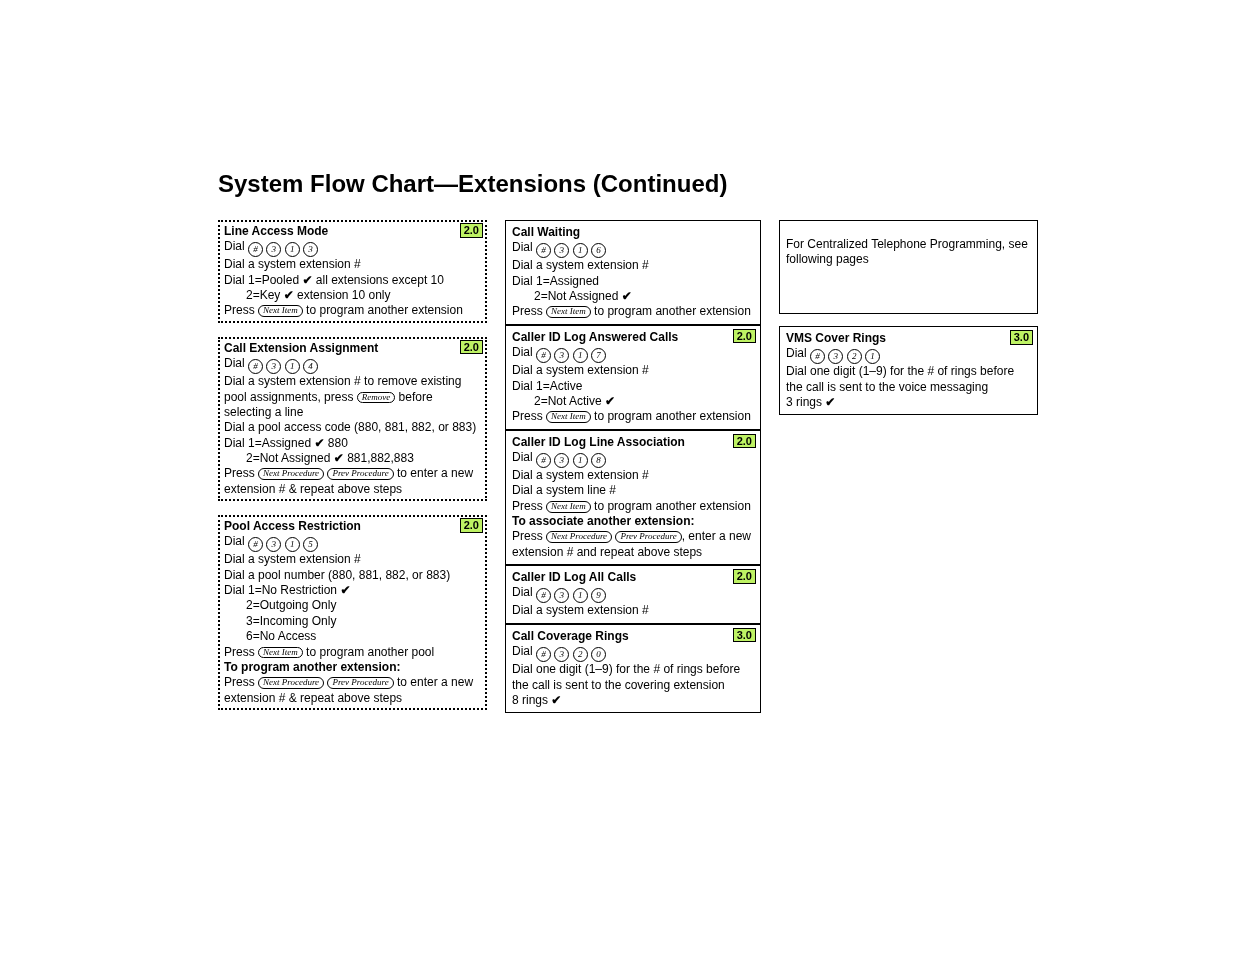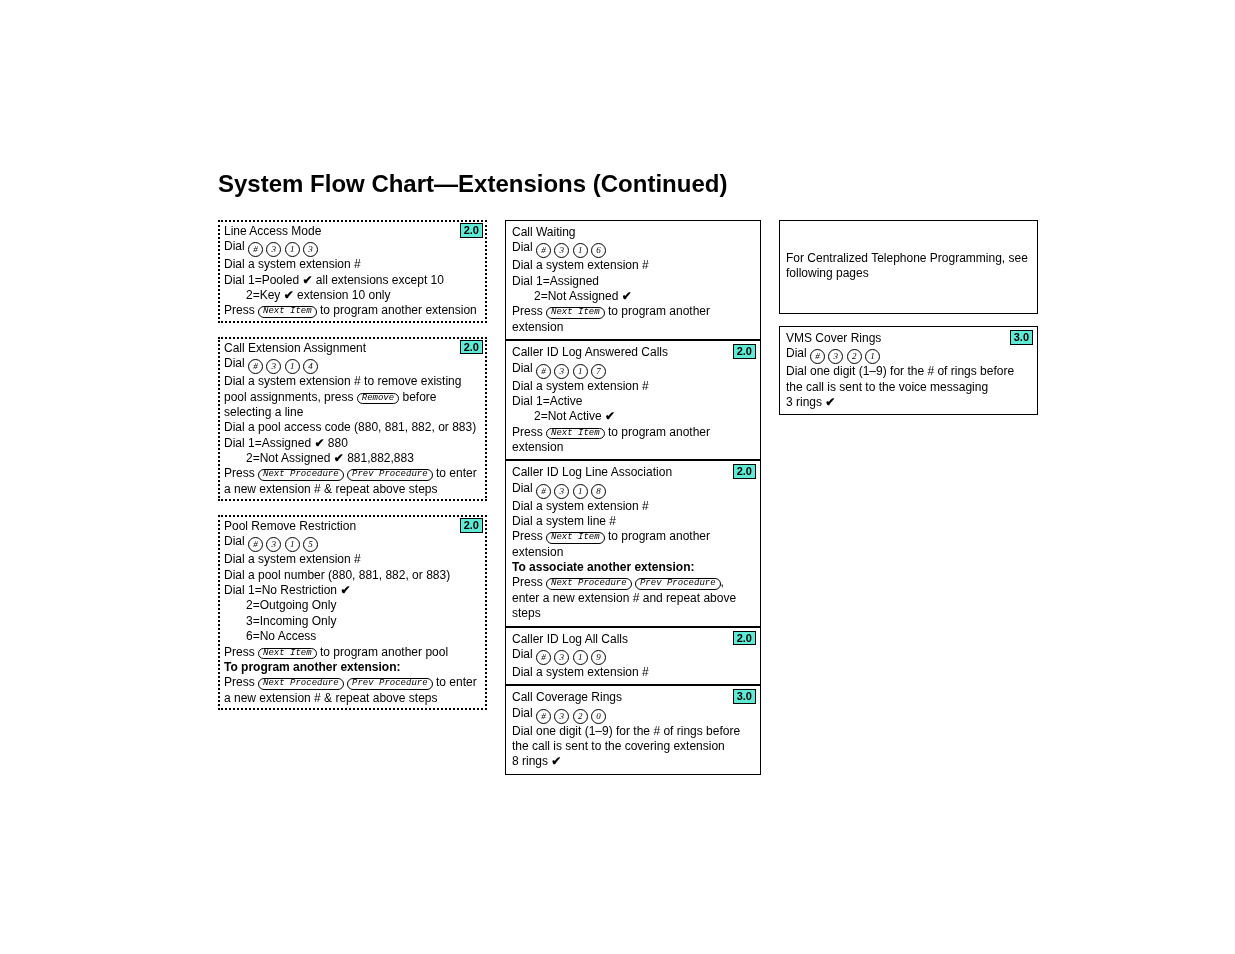--- a/index.html
+++ b/index.html
@@ -8,25 +8,25 @@
   h1{font-size:24px;font-weight:bold;margin:0 0 22px 0}
   .cols{display:flex;gap:18px;align-items:flex-start}
   .c1{width:270px;display:flex;flex-direction:column;gap:14px}
   .c2{width:257px;display:flex;flex-direction:column;gap:0}
   .c3{width:260px;display:flex;flex-direction:column;gap:12px}
   .box{border:1px solid #000;padding:4px 6px;font-size:12px;line-height:1.28;position:relative}
   .box.dashed{border:none;padding:4px 6px}
   .box.dashed::before{content:"";position:absolute;inset:0;border:2px dotted #000;pointer-events:none}
   .box.ldash{border:none;padding:4px 6px}
   .box.ldash::before{content:"";position:absolute;inset:0;border:1px dashed #000;pointer-events:none}
-  .title{font-weight:normal}
-  .ver{position:absolute;top:3px;right:4px;border:1px solid #000;font-size:11px;font-weight:bold;padding:0 3px;line-height:1.15;background:#5eead4}
+  .title{font-weight:bold}
+  .ver{position:absolute;top:3px;right:4px;border:1px solid #000;font-size:11px;font-weight:bold;padding:0 3px;line-height:1.15;background:#bef264}
   .ind1{padding-left:22px;display:block}
   .circ{display:inline-block;border:1px solid #000;border-radius:50%;width:13px;height:13px;line-height:12px;text-align:center;font-size:9px;font-style:italic;font-family:'Times New Roman',serif;vertical-align:-2px}
-  .pill{display:inline-block;border:1px solid #000;border-radius:8px;padding:0 4px;font-size:9px;font-style:italic;font-family:Liberation Mono, monospace;line-height:1.1;vertical-align:1px}
+  .pill{display:inline-block;border:1px solid #000;border-radius:8px;padding:0 4px;font-size:9px;font-style:italic;font-family:Liberation Serif, serif;line-height:1.1;vertical-align:1px}
   .chk{font-weight:bold}
   .subtitle{font-weight:bold}
   .row{display:block}
 </style>
 </head>
 <body>
 <div class="page">
 <div class="content">
 <h1>System Flow Chart—Extensions (Continued)</h1>
 <div class="cols">
@@ -49,21 +49,21 @@
   <span class="row"><span>Dial</span> <span class="circ">#</span> <span class="circ">3</span> <span class="circ">1</span> <span class="circ">4</span></span>
   <span class="row"><span>Dial a system extension # to remove existing pool assignments, press</span> <span class="pill">Remove</span> <span>before selecting a line</span></span>
   <span class="row">Dial a pool access code (880, 881, 882, or 883)</span>
   <span class="row"><span>Dial 1=Assigned</span> <span class="chk">✔</span> <span>880</span></span>
   <span class="row ind1"><span>2=Not Assigned</span> <span class="chk">✔</span> <span>881,882,883</span></span>
   <span class="row"><span>Press</span> <span class="pill">Next Procedure</span> <span class="pill">Prev Procedure</span> <span>to enter a new extension # &amp; repeat above steps</span></span>
 </div>
 
 <div class="box dashed">
   <span class="ver">2.0</span>
-  <span class="title row">Pool Remove Restriction</span>
+  <span class="title row">Pool Access Restriction</span>
   <span class="row"><span>Dial</span> <span class="circ">#</span> <span class="circ">3</span> <span class="circ">1</span> <span class="circ">5</span></span>
   <span class="row">Dial a system extension #</span>
   <span class="row">Dial a pool number (880, 881, 882, or 883)</span>
   <span class="row"><span>Dial 1=No Restriction</span> <span class="chk">✔</span></span>
   <span class="row ind1">2=Outgoing Only</span>
   <span class="row ind1">3=Incoming Only</span>
   <span class="row ind1">6=No Access</span>
   <span class="row"><span>Press</span> <span class="pill">Next Item</span> <span>to program another pool</span></span>
   <span class="subtitle row">To program another extension:</span>
   <span class="row"><span>Press</span> <span class="pill">Next Procedure</span> <span class="pill">Prev Procedure</span> <span>to enter a new extension # &amp; repeat above steps</span></span>
@@ -116,21 +116,21 @@
   <span class="row"><span>Dial</span> <span class="circ">#</span> <span class="circ">3</span> <span class="circ">2</span> <span class="circ">0</span></span>
   <span class="row">Dial one digit (1–9) for the # of rings before the call is sent to the covering extension</span>
   <span class="row"><span>8 rings</span> <span class="chk">✔</span></span>
 </div>
 
 </div>
 
 <div class="c3">
 
 <div class="box" style="height:84px">
-  <span class="row" style="margin-top:26px;display:block">For Centralized Telephone Programming, see following pages</span>
+  <span class="row" style="margin-top:12px;display:block">For Centralized Telephone Programming, see following pages</span>
 </div>
 
 <div class="box">
   <span class="ver">3.0</span>
   <span class="title row">VMS Cover Rings</span>
   <span class="row"><span>Dial</span> <span class="circ">#</span> <span class="circ">3</span> <span class="circ">2</span> <span class="circ">1</span></span>
   <span class="row">Dial one digit (1–9) for the # of rings before the call is sent to the voice messaging</span>
   <span class="row"><span>3 rings</span> <span class="chk">✔</span></span>
 </div>
 

